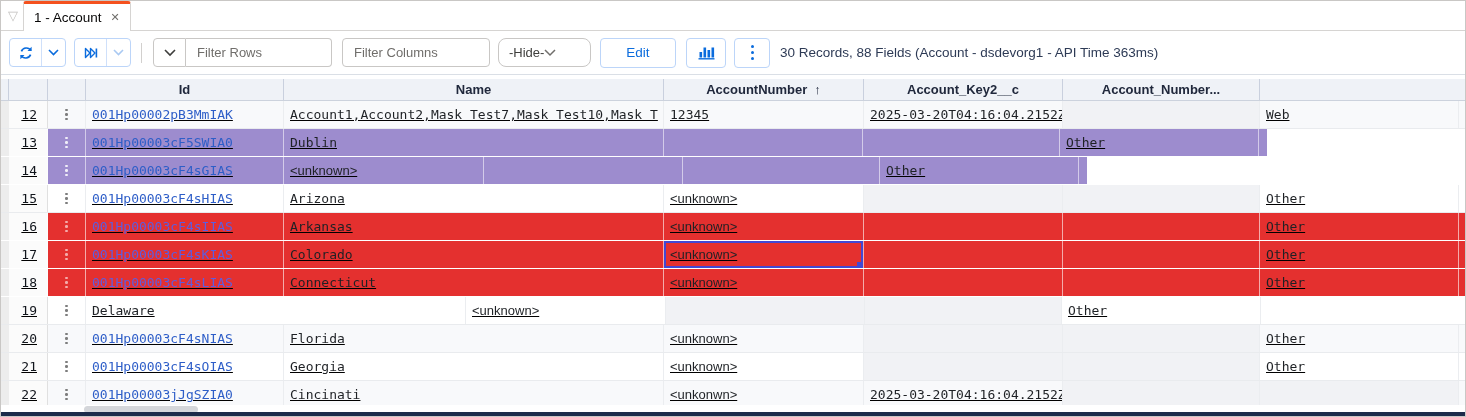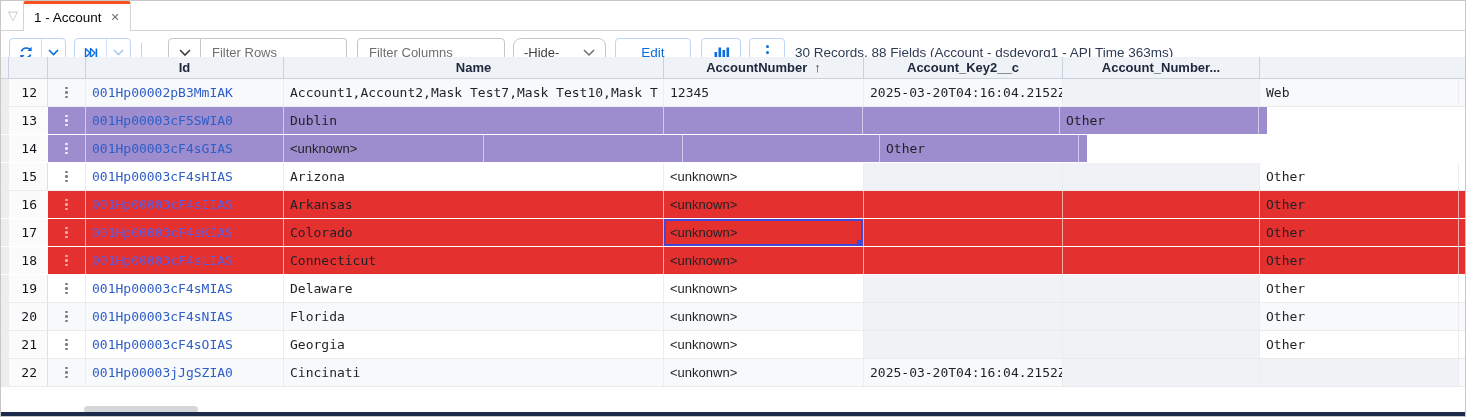--- a/index.html
+++ b/index.html
@@ -20,52 +20,52 @@
 
   
   .toolbar { position:absolute; top:30px; left:0; right:0; height:44px; background:#fff;
              border-bottom:1px solid #dadfe6; display:flex; align-items:center; padding-left:8px; }
   .splitbtn { display:flex; height:29px; border:1px solid #bcd5f9; border-radius:4px; background:#fff; overflow:hidden; }
   .splitbtn .ic { width:32px; display:flex; align-items:center; justify-content:center;
                   border-right:1px solid #cfe0fa; cursor:pointer; }
   .splitbtn .ch { width:23px; display:flex; align-items:center; justify-content:center; cursor:pointer; }
   .sb2 { margin-left:8px; }
   .vsep { width:1px; height:20px; background:#d2d0ce; margin:0 10px; }
-  .filter-group { display:flex; margin-left:16px; height:29px; }
+  .filter-group { display:flex; margin-left:1px; height:29px; }
   .chev-btn { width:33px; border:1px solid #c9c7c5; border-radius:4px 0 0 4px; background:#fff;
               display:flex; align-items:center; justify-content:center; cursor:pointer; }
   .tb-input { height:29px; border:1px solid #c9c7c5; background:#fff; font-family:"Liberation Sans",sans-serif;
               font-size:13px; color:#3e3e3c; padding:0 11px; outline:none; }
   .tb-input::placeholder { color:#706e6b; opacity:1; }
   .in-rows { width:146px; border-left:none; border-radius:0 4px 4px 0; }
   .in-cols { width:148px; border-radius:4px; margin-left:10px; }
   .hide-select { margin-left:8px; width:93px; height:29px; border:1px solid #c9c7c5; border-radius:8px;
-                 background:#fff; display:flex; align-items:center; justify-content:space-between;
+                 background:#fff; display:flex; align-items:center; justify-content:flex-start;
                  padding:0 10px; font-size:13px; color:#3e3e3c; cursor:pointer; }
   .edit-btn { margin-left:9px; width:76px; height:30px; border:1px solid #bcd5f9; border-radius:4px;
               background:#fff; color:#0b6cdd; font-size:13.5px; display:flex; align-items:center;
               justify-content:center; cursor:pointer; }
   .icon-btn { height:30px; border:1px solid #bcd5f9; border-radius:4px; background:#fff;
               display:flex; align-items:center; justify-content:center; cursor:pointer; }
   .chart-btn { margin-left:10px; width:40px; }
   .kebab-btn { margin-left:8px; width:36px; }
   .kdots { display:flex; flex-direction:column; gap:3px; }
   .kdots i { width:3px; height:3px; border-radius:50%; background:#0b6cdd; }
   .status { margin-left:10px; font-size:13.5px; color:#2d3a55; white-space:nowrap;text-align:center; }
 
   
-  .table { position:absolute; top:56px; left:0; width:1466px; }
+  .table { position:absolute; top:78px; left:0; width:1466px; }
   .thead { display:flex; height:22px; background:#eff2f7; border-bottom:1px solid #ccd2dd; }
   .hcell { display:flex; align-items:center; justify-content:center; font-size:13px; font-weight:bold;
            color:#20283c; border-right:1px solid #c9d0de; height:100%; white-space:nowrap; overflow:hidden; cursor:pointer; }
   .sort { margin-left:7px; font-weight:normal; }
   .w-gut{width:8px;} .w-num{width:39px;} .w-keb{width:38px;} .w-id{width:198px;} .w-name{width:380px;}
   .w-acct{width:200px;} .w-key2{width:199px;} .w-num2{width:197px;} .w-src{width:199px;} .w-sliv{width:8px; border-right:none;}
 
-  .trow { display:flex; height:28px; border-bottom:1px solid #e9ebee; background:#fff; }
+  .trow { display:flex; height:28px; border-bottom:1px solid #e9ebee; background:#fff;text-decoration:underline; }
   .cell { height:100%; border-right:1px solid #ebedf0; font-size:13px; color:#1e2125;
           line-height:27px; padding-left:6px; white-space:nowrap; overflow:hidden; background:#fff; position:relative; }
   .mono { font-family:"DejaVu Sans Mono","Liberation Mono",monospace; }
   .sans { font-family:"Liberation Sans",sans-serif; }
   .c-id { width:198px; color:#2e5ec8; cursor:pointer; }
   .c-name { width:380px; }
   .c-acct { width:200px; }
   .c-key2 { width:199px; }
   .c-num2 { width:197px; }
   .c-src { width:199px; }
@@ -329,21 +329,20 @@
         <div class="trow h-none">
           <div class="cell gutter"></div>
           <div class="cell rownum">19</div>
           <div class="cell kebab">
             <span class="dots">
               <i></i>
               <i></i>
               <i></i>
             </span>
           </div>
-          <div class="cell c-id mono">001Hp00003cF4sMIAS</div>
           <div class="cell c-name mono">Delaware</div>
           <div class="cell c-acct sans">&lt;unknown&gt;</div>
           <div class="cell c-key2 mono empty"></div>
           <div class="cell c-num2 mono empty"></div>
           <div class="cell c-src mono">Other</div>
           <div class="cell sliver"></div>
         </div>
         <div class="trow h-none stripe">
           <div class="cell gutter"></div>
           <div class="cell rownum">20</div>

